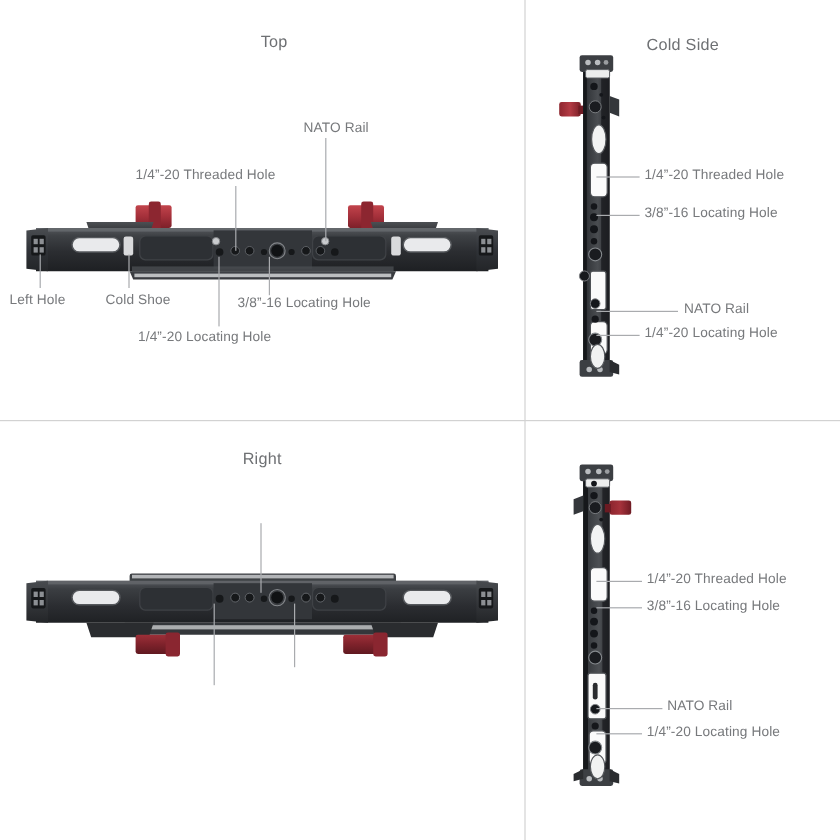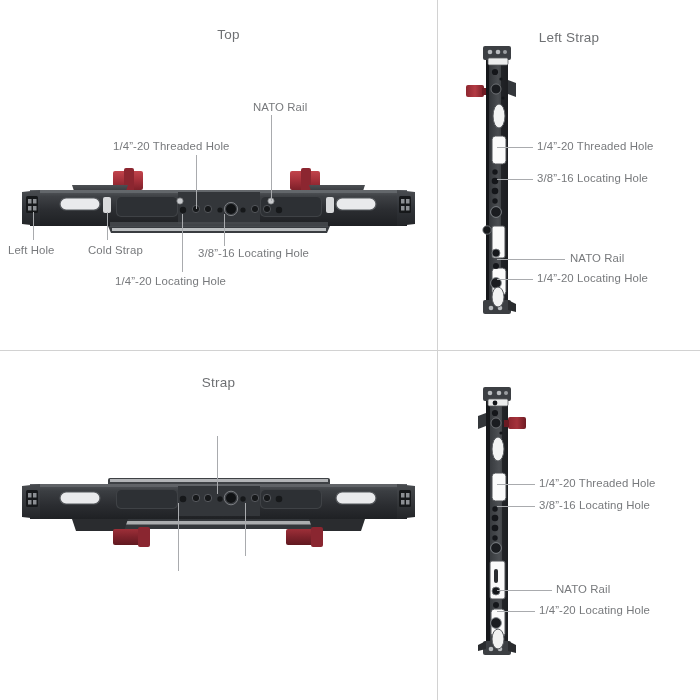--- a/index.html
+++ b/index.html
@@ -174,32 +174,32 @@
 
     <div class="label" style="left:253px; top:101px;">NATO Rail</div>
     <div class="leader v" style="left:271px; top:115px; height:86px;"></div>
 
     <div class="label" style="left:113px; top:140px;">1/4”-20 Threaded Hole</div>
     <div class="leader v" style="left:196px; top:155px; height:54px;"></div>
 
     <div class="label" style="left:8px; top:244px;">Left Hole</div>
     <div class="leader v" style="left:33px; top:212px; height:28px;"></div>
 
-    <div class="label" style="left:88px; top:244px;">Cold Strap</div>
+    <div class="label" style="left:88px; top:244px;">Cold Shoe</div>
     <div class="leader v" style="left:107px; top:212px; height:28px;"></div>
 
     <div class="label" style="left:198px; top:247px;">3/8”-16 Locating Hole</div>
     <div class="leader v" style="left:224px; top:214px; height:32px;"></div>
 
     <div class="label" style="left:115px; top:275px;">1/4”-20 Locating Hole</div>
     <div class="leader v" style="left:182px; top:214px; height:58px;"></div>
   </div>
 
   <div class="panel" id="panel-left">
-    <div class="view-title">Left Strap</div>
+    <div class="view-title">Cold Side</div>
 
     <svg width="262" height="350" viewBox="0 0 262 350">
       <defs>
         <linearGradient id="barL" x1="0" y1="0" x2="1" y2="0">
           <stop offset="0" stop-color="#1d1f22"></stop>
           <stop offset="0.18" stop-color="#35383c"></stop>
           <stop offset="0.55" stop-color="#4a4d51"></stop>
           <stop offset="1" stop-color="#26282b"></stop>
         </linearGradient>
         <linearGradient id="redL" x1="0" y1="0" x2="1" y2="0">
@@ -274,21 +274,21 @@
     <div class="leader h" style="left:59px; top:179px; width:36px;"></div>
 
     <div class="label" style="left:132px; top:252px;">NATO Rail</div>
     <div class="leader h" style="left:59px; top:259px; width:68px;"></div>
 
     <div class="label" style="left:99px; top:272px;">1/4”-20 Locating Hole</div>
     <div class="leader h" style="left:59px; top:279px; width:36px;"></div>
   </div>
 
   <div class="panel" id="panel-bottom">
-    <div class="view-title">Strap</div>
+    <div class="view-title">Right</div>
 
     <svg width="437" height="349" viewBox="0 0 437 349">
       <defs>
         <linearGradient id="barB" x1="0" y1="0" x2="0" y2="1">
           <stop offset="0" stop-color="#52555a"></stop>
           <stop offset="0.2" stop-color="#3b3e42"></stop>
           <stop offset="0.6" stop-color="#2b2d31"></stop>
           <stop offset="1" stop-color="#1f2124"></stop>
         </linearGradient>
         <linearGradient id="barB2" x1="0" y1="0" x2="0" y2="1">

